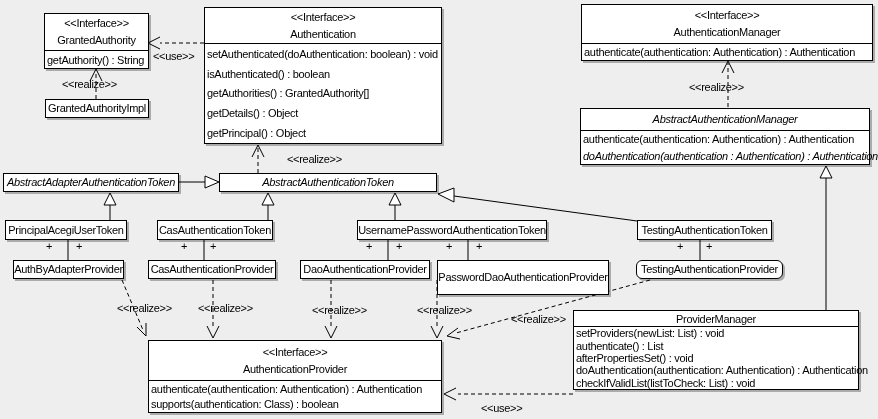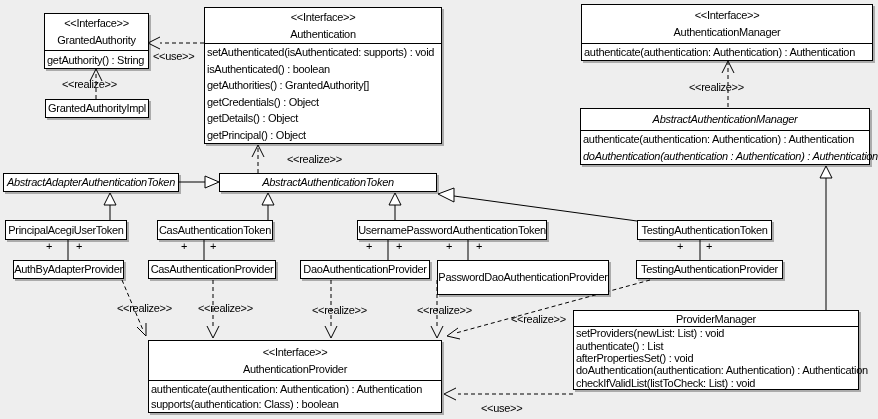--- a/index.html
+++ b/index.html
@@ -120,24 +120,23 @@
       <div class="cname">GrantedAuthorityImpl</div>
     </div>
   </div>
 
   <div class="uml-class" style="left:204px; top:7px; width:238px; height:137px;">
     <div class="title" style="height:35px;">
       <div class="stereotype">&lt;&lt;Interface&gt;&gt;</div>
       <div class="cname">Authentication</div>
     </div>
     <div class="methods">
-      <div class="m">setAuthenticated(isAuthenticated: supports) : void</div>
+      <div class="m">setAuthenticated(doAuthentication: boolean) : void</div>
       <div class="m">isAuthenticated() : boolean</div>
       <div class="m">getAuthorities() : GrantedAuthority[]</div>
-      <div class="m">getCredentials() : Object</div>
       <div class="m">getDetails() : Object</div>
       <div class="m">getPrincipal() : Object</div>
     </div>
   </div>
 
   <div class="uml-class" style="left:581px; top:4px; width:292px; height:57px;">
     <div class="title" style="height:38px;">
       <div class="stereotype">&lt;&lt;Interface&gt;&gt;</div>
       <div class="cname">AuthenticationManager</div>
     </div>
@@ -209,21 +208,21 @@
       <div class="cname">DaoAuthenticationProvider</div>
     </div>
   </div>
 
   <div class="uml-class simple" style="left:437px; top:260px; width:172px; height:35px;">
     <div class="title">
       <div class="cname">PasswordDaoAuthenticationProvider</div>
     </div>
   </div>
 
-  <div class="uml-class simple" style="left:636px; top:260px; width:147px; height:19px;">
+  <div class="uml-class simple" style="left:636px; top:260px; width:147px; height:19px;border-radius:6px;">
     <div class="title">
       <div class="cname">TestingAuthenticationProvider</div>
     </div>
   </div>
 
   <div class="uml-class" style="left:148px; top:340px; width:294px; height:73px;">
     <div class="title" style="height:39px;">
       <div class="stereotype">&lt;&lt;Interface&gt;&gt;</div>
       <div class="cname">AuthenticationProvider</div>
     </div>

